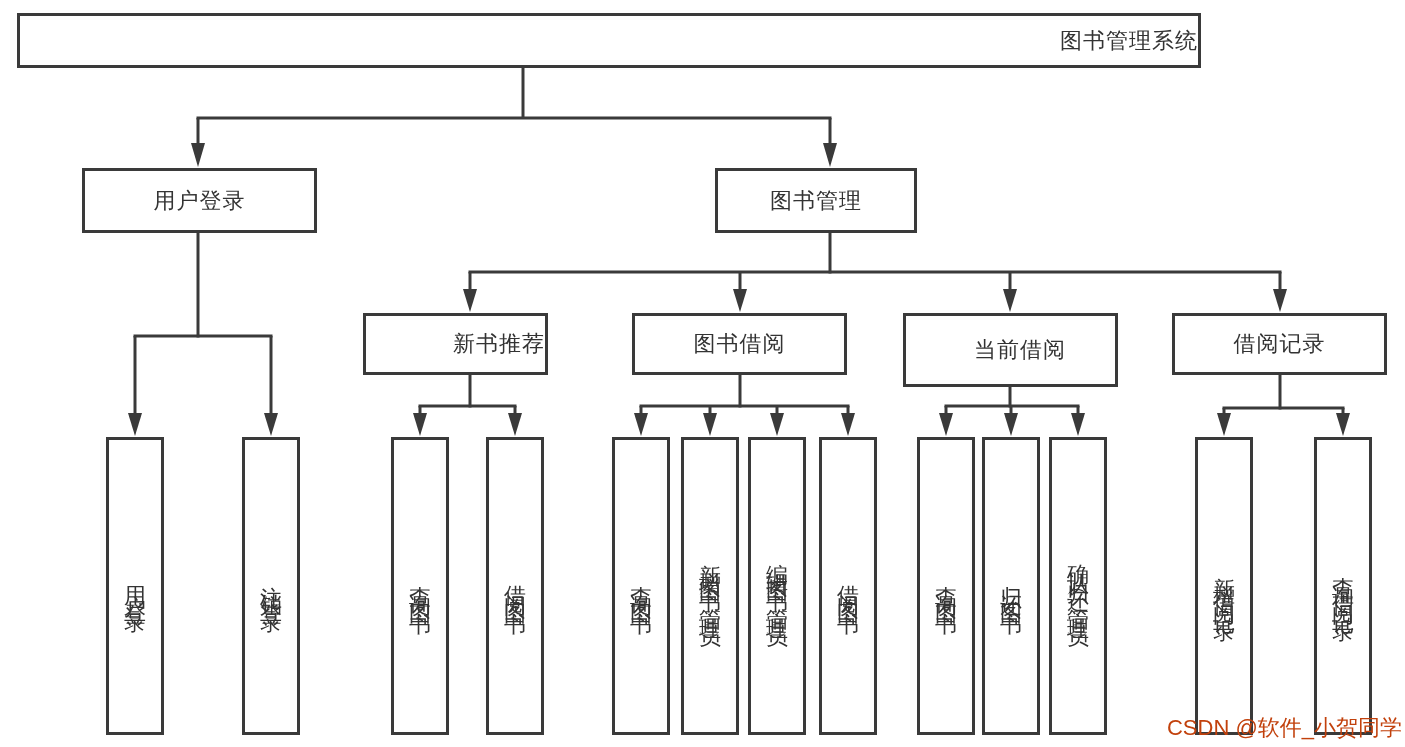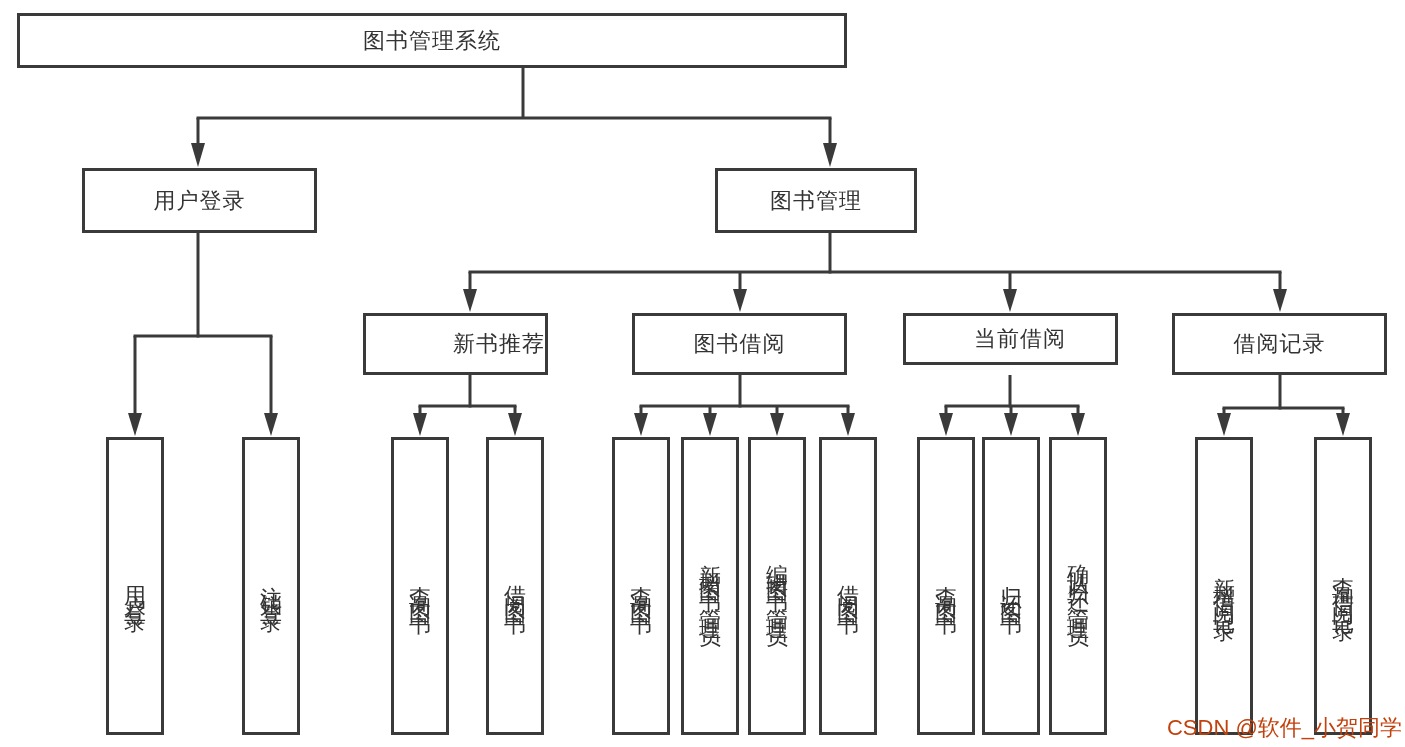--- a/index.html
+++ b/index.html
@@ -30,26 +30,26 @@
     letter-spacing: 1px;
   }
   .vnode .vtext {
     writing-mode: vertical-lr;
     text-orientation: mixed;
     letter-spacing: 9px;
     line-height: 1;
     white-space: nowrap;
   }
   
-  .n-root   { left: 17px;   top: 13px;  width: 830px; height: 55px; }
+  .n-root   { left: 17px;   top: 13px;  width: 1184px; height: 55px; justify-content: flex-end; }
   .n-login  { left: 82px;   top: 168px; width: 235px;  height: 65px; }
   .n-mgmt   { left: 715px;  top: 168px; width: 202px;  height: 65px; }
   .n-l3a    { left: 363px;  top: 313px; width: 185px;  height: 62px; justify-content: flex-end; }
   .n-l3b    { left: 632px;  top: 313px; width: 215px;  height: 62px; }
-  .n-l3c    { left: 903px;  top: 313px; width: 215px;  height: 52px; padding-left: 19px; }
+  .n-l3c    { left: 903px;  top: 313px; width: 215px;  height: 74px; padding-left: 19px; }
   .n-l3d    { left: 1172px; top: 313px; width: 215px;  height: 62px; }
   .vnode    { top: 437px; width: 58px; height: 298px; }
   .n-v1  { left: 106px; }
   .n-v2  { left: 242px; }
   .n-v3  { left: 391px; }
   .n-v4  { left: 486px; }
   .n-v5  { left: 612px; }
   .n-v6  { left: 681px; }
   .n-v7  { left: 748px; }
   .n-v8  { left: 819px; }

